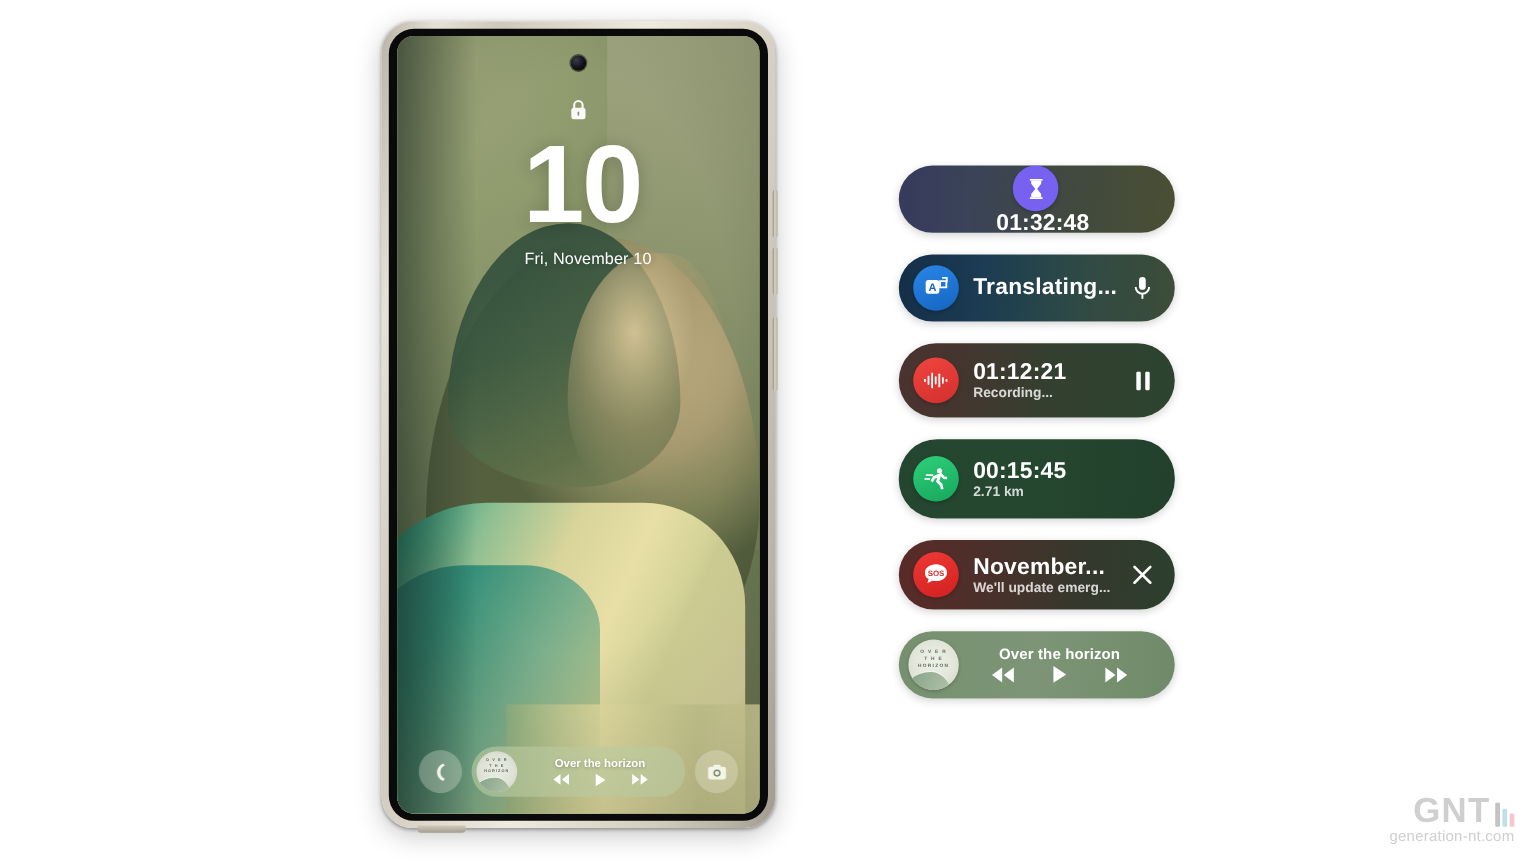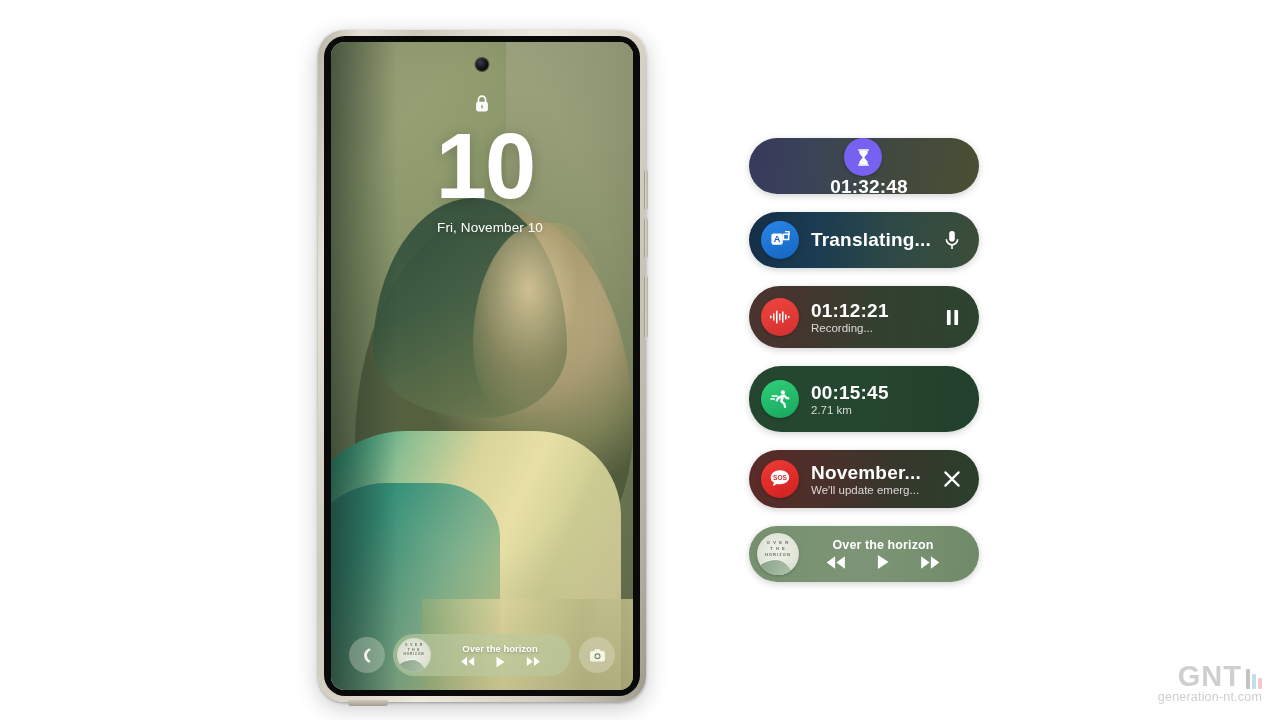--- a/index.html
+++ b/index.html
@@ -6,21 +6,21 @@
   html, body {
     width: 1280px; height: 720px;
     background: #ffffff;
     font-family: "Liberation Sans", sans-serif;
     overflow: hidden;
   }
   #stage { position: relative; width: 1280px; height: 720px; background: #fff; }
 
   
   #phone-device {
-    position: absolute; left: 318px; top: 30px;
+    position: absolute; left: 318px; top: 18px;
     width: 328px; height: 672px;
     border-radius: 26px;
     background: linear-gradient(100deg,#b9b3a6 0%,#e6e1d6 10%,#cfc9bc 22%,#efeade 50%,#d2ccbe 78%,#b7b1a3 92%,#9f9a8e 100%);
     box-shadow: 0 6px 22px rgba(0,0,0,.22), 0 1px 3px rgba(0,0,0,.3);
   }
   #phone-inner-bezel {
     position: absolute; left: 6px; top: 6px; right: 6px; bottom: 6px;
     border-radius: 21px; background: #0a0a0a;
   }
   #phone-screen {
@@ -160,21 +160,21 @@
     margin-bottom: 18px; color: #fff; overflow: hidden;
     box-shadow: 0 2px 7px rgba(0,0,0,.18);
   }
   .pill-badge {
     width: 38px; height: 38px; border-radius: 50%; flex: 0 0 auto;
     display: flex; align-items: center; justify-content: center;
     box-shadow: 0 1px 3px rgba(0,0,0,.25);
   }
   .pill-text { flex: 1; margin-left: 12px; display: flex; flex-direction: column; justify-content: center; }
   .pill-title { font-size: 19px; font-weight: 700; letter-spacing: .2px; line-height: 1.15; }
-  .pill-sub { font-size: 11.5px; font-weight: 400; color: rgba(255,255,255,.80); margin-top: 1px; }
+  .pill-sub { font-size: 11.5px; font-weight: 700; color: rgba(255,255,255,.80); margin-top: 1px; }
   .pill-action { flex: 0 0 auto; display: flex; align-items: center; justify-content: center; width: 26px; height: 26px; }
 
   #pill-timer      { height: 56px; background: linear-gradient(95deg,#373a5c 0%, #3a4358 26%, #41493f 62%, #4a4f33 100%); flex-direction: column; }
   #pill-translate  { height: 56px; background: linear-gradient(95deg,#152e47 0%, #1b3c52 30%, #2f4a45 65%, #3d4d38 100%); }
   #pill-recorder   { height: 62px; background: linear-gradient(95deg,#4b332f 0%, #45352f 20%, #34402f 55%, #2c4430 100%); }
   #pill-run        { height: 66px; background: linear-gradient(95deg,#24452f 0%, #26472f 45%, #22402c 100%); }
   #pill-sos        { height: 58px; background: linear-gradient(95deg,#5a2a28 0%, #4d2f2a 28%, #35382c 66%, #2b3f2d 100%); }
   #pill-music      { height: 56px; background: linear-gradient(95deg,#76906f 0%, #7d9576 50%, #6f8a69 100%); padding: 0 12px 0 8px; }
 
   #badge-timer     { background: #7661f0; }

